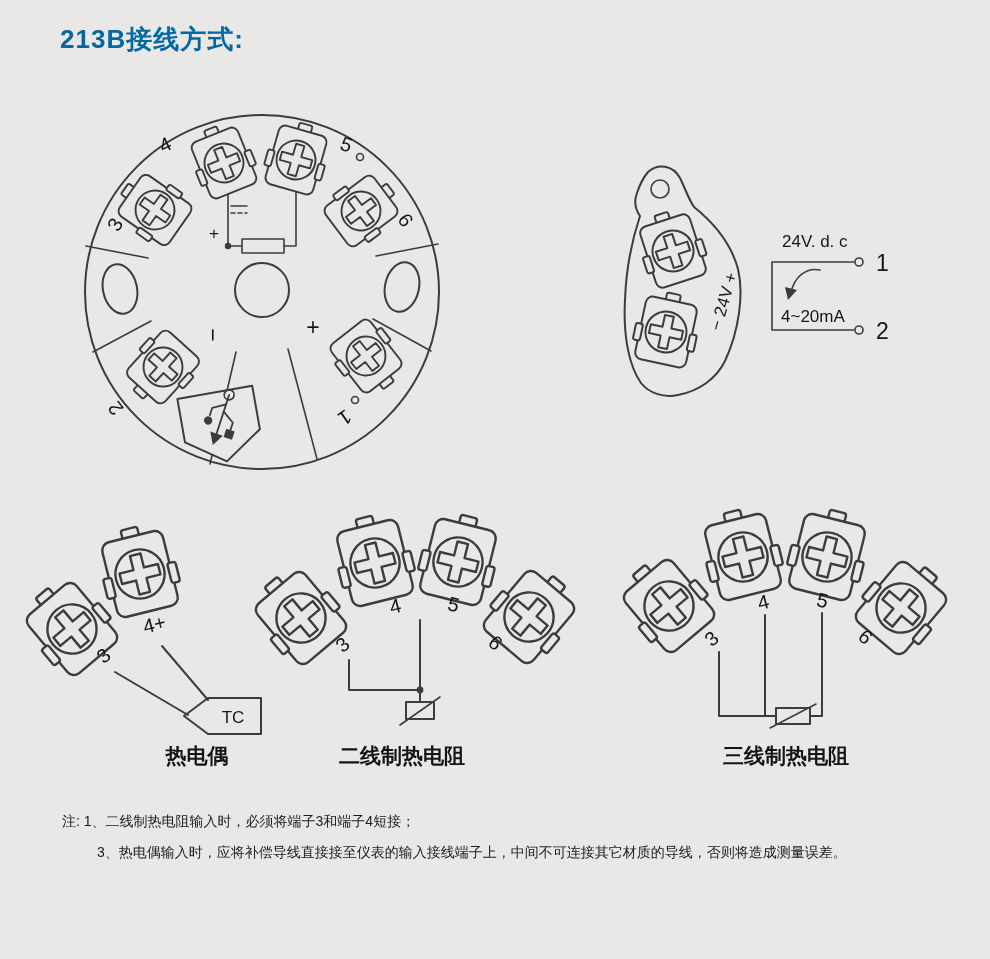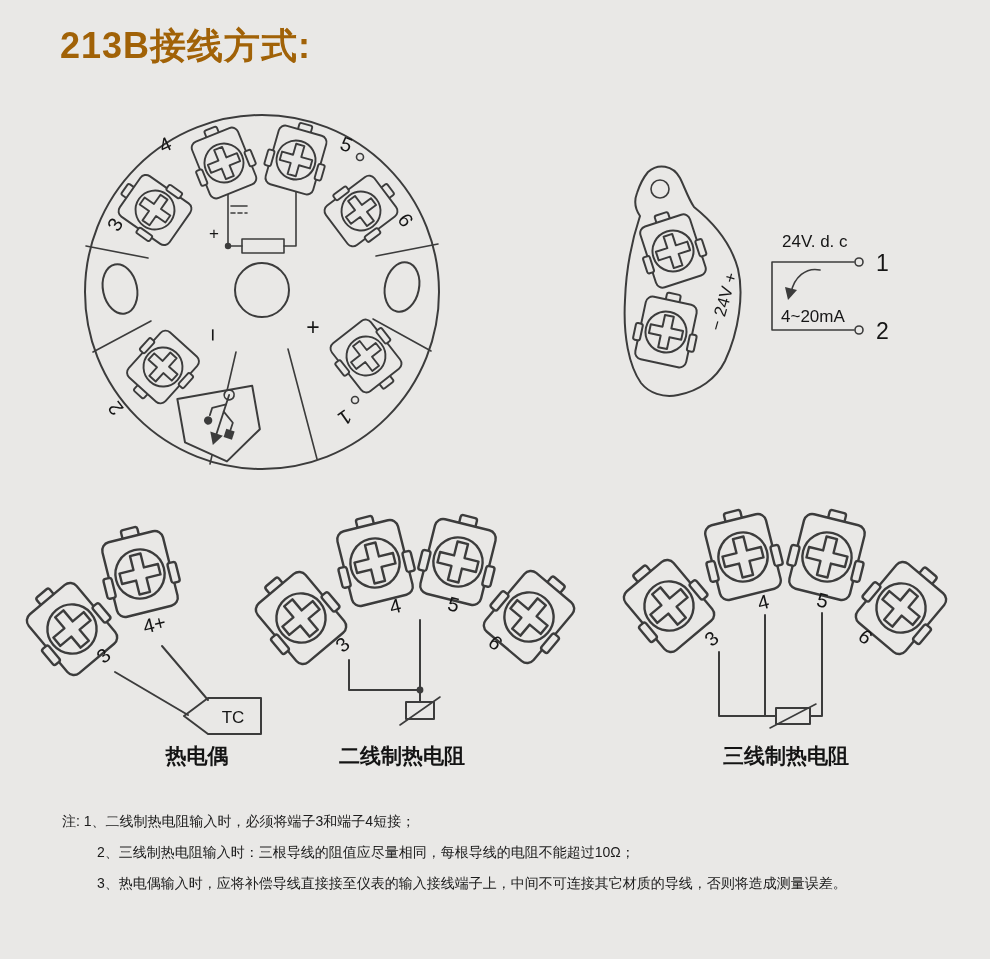--- a/index.html
+++ b/index.html
@@ -5,21 +5,21 @@
   * { margin:0; padding:0; box-sizing:border-box; }
   html,body { width:990px; height:959px; }
   body {
     position:relative;
     background:#e9e8e6;
     font-family:"Liberation Sans", sans-serif;
     overflow:hidden;
   }
   .title {
     position:absolute; left:60px; top:22px;
-    font-size:36px; font-weight:bold; color:#a16207; letter-spacing:1px;
+    font-size:26px; font-weight:bold; color:#0369a1; letter-spacing:1px;
   }
   svg.canvas { position:absolute; left:0; top:0; }
 
   .ln   { fill:none; stroke:#3c3c3c; stroke-width:2; stroke-linecap:round; stroke-linejoin:round; }
   .thin { stroke-width:1.6; }
   .solid{ fill:#3c3c3c; stroke:none; }
   .bgfill { fill:#e9e8e6; }
 
   #term rect, #term circle, #term path {
     fill:#e9e8e6; stroke:#3c3c3c; stroke-width:2; stroke-linejoin:round;
@@ -189,15 +189,14 @@
     <text transform="translate(716,644) rotate(-40)" class="svglbl">3</text>
     <text transform="translate(765,609) rotate(-14)" class="svglbl">4</text>
     <text transform="translate(821,607) rotate(14)" class="svglbl">5</text>
     <text transform="translate(861,642) rotate(40)" class="svglbl">6</text>
     <text x="786" y="763" class="cap">三线制热电阻</text>
   </g>
 </svg>
 
 <div class="notes">
   <p class="note-1">注: 1、二线制热电阻输入时，必须将端子3和端子4短接；</p>
-  <p class="note-2">2、三线制热电阻输入时：三根导线的阻值应尽量相同，每根导线的电阻不能超过10Ω；</p>
   <p class="note-3">3、热电偶输入时，应将补偿导线直接接至仪表的输入接线端子上，中间不可连接其它材质的导线，否则将造成测量误差。</p>
 </div>
 
 </body></html>

